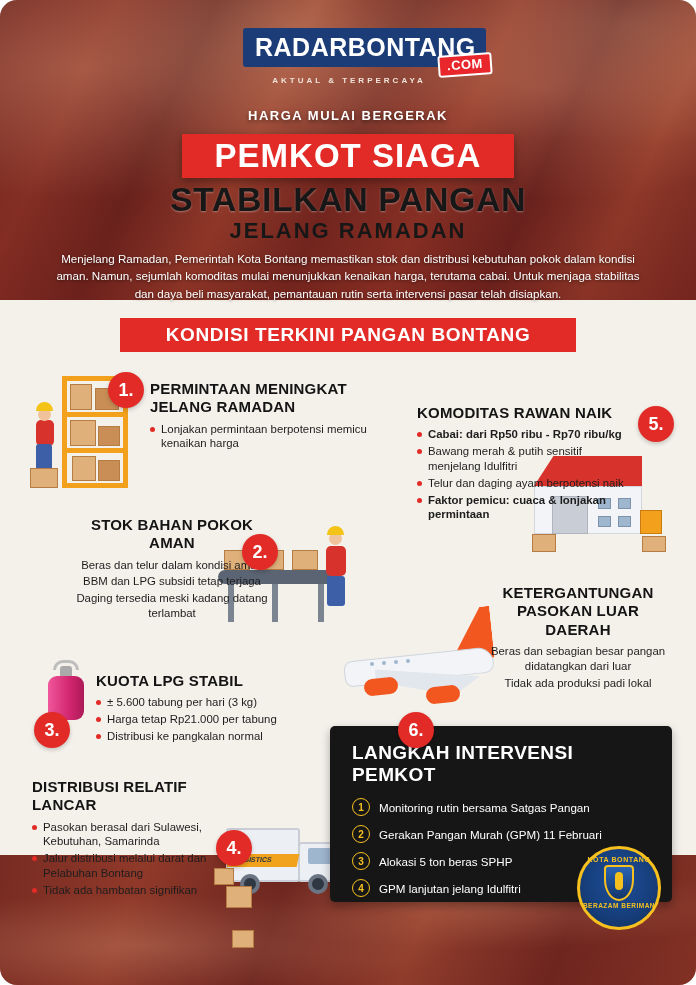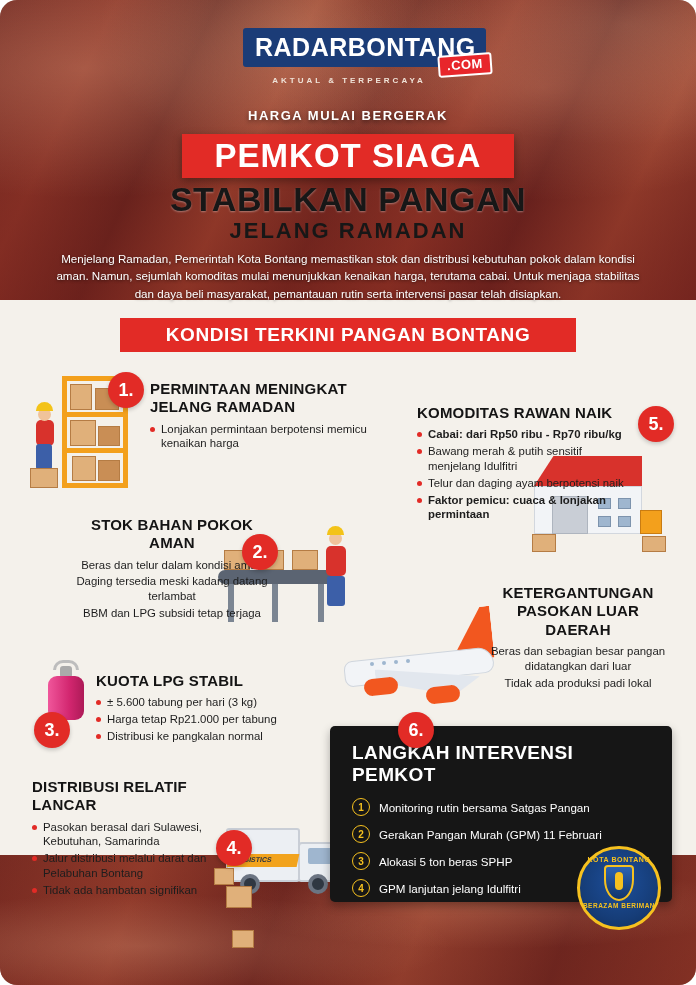--- a/index.html
+++ b/index.html
@@ -405,22 +405,22 @@
     <ul class="bl">
       <li>Lonjakan permintaan berpotensi memicu kenaikan harga</li>
     </ul>
   </div>
 
   <div class="num" id="num2">2.</div>
   <div class="blk" id="blk2">
     <h3 class="bh">STOK BAHAN POKOK AMAN</h3>
     <ul class="bl nodot">
       <li>Beras dan telur dalam kondisi aman</li>
+      <li>BBM dan LPG subsidi tetap terjaga</li>
       <li>Daging tersedia meski kadang datang terlambat</li>
-      <li>BBM dan LPG subsidi tetap terjaga</li>
     </ul>
   </div>
 
   <div class="num" id="num3">3.</div>
   <div class="blk" id="blk3">
     <h3 class="bh">KUOTA LPG STABIL</h3>
     <ul class="bl">
       <li>± 5.600 tabung per hari (3 kg)</li>
       <li>Harga tetap Rp21.000 per tabung</li>
       <li>Distribusi ke pangkalan normal</li>

